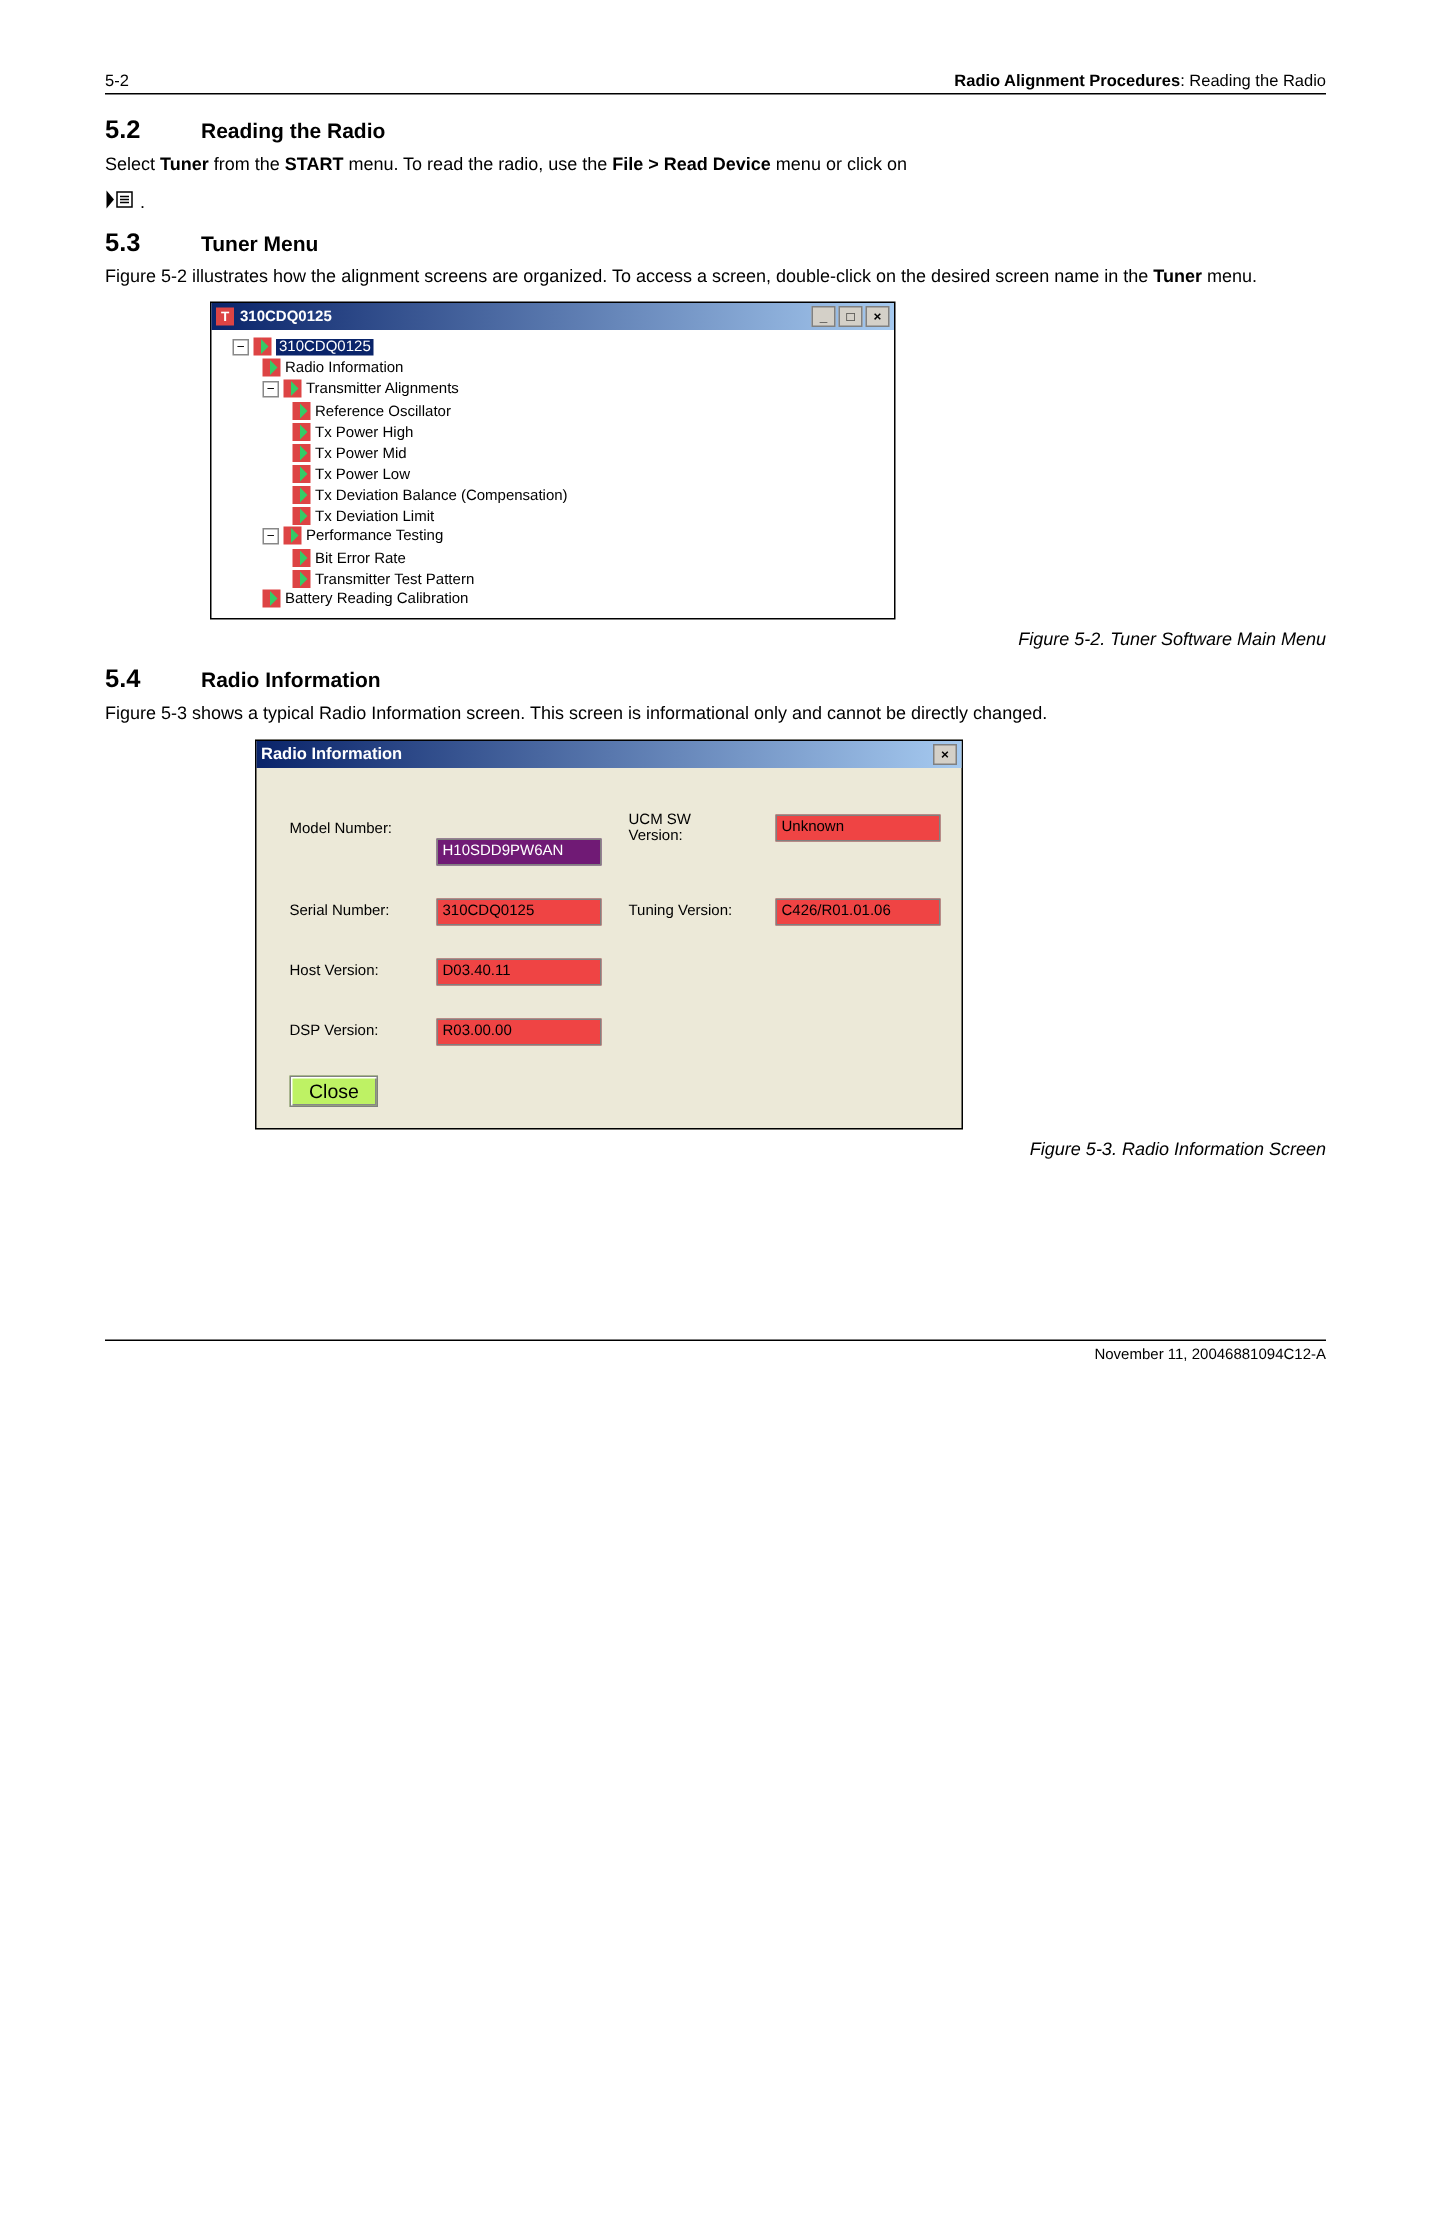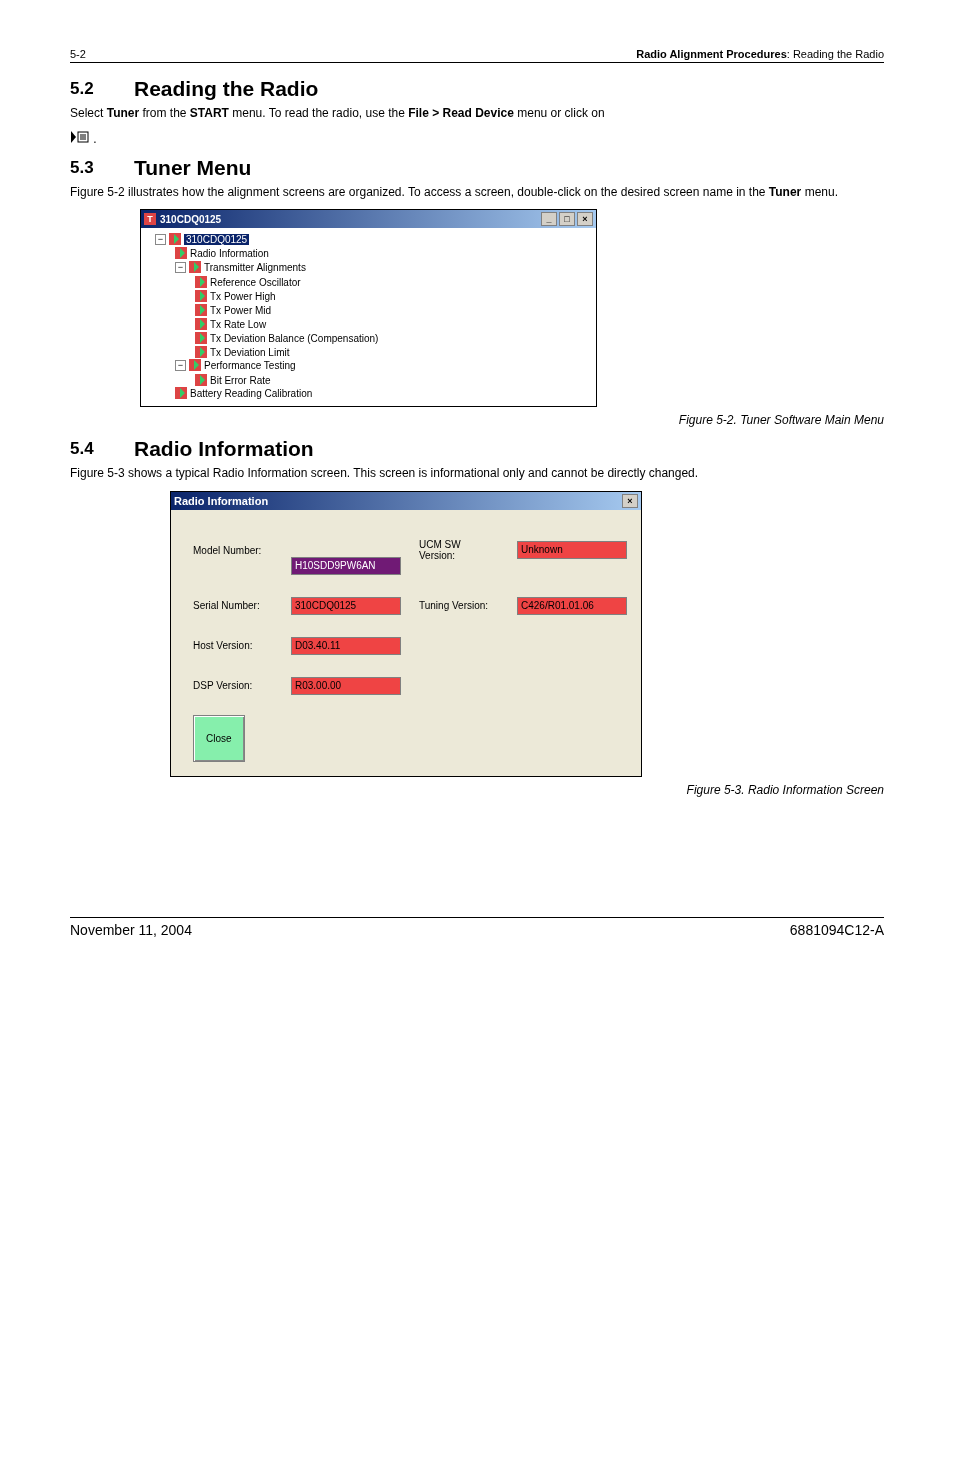--- a/index.html
+++ b/index.html
@@ -29,21 +29,21 @@
     margin-bottom: 4px;
   }
   .sec-num {
     width: 64px;
     flex: 0 0 64px;
     font-weight: bold;
     font-size: 17px;
   }
   .sec-title {
     font-weight: bold;
-    font-size: 21px;
+    font-size: 14px;
   }
   .body-block {
     font-size: 12px;
     line-height: 1.45;
   }
   .body-block p { margin: 4px 0 8px 0; }
   .link { color: #000000; }
   .fig-caption {
     text-align: right;
     font-style: italic;
@@ -161,30 +161,30 @@
     background: #ef4444;
     padding: 2px 3px;
     font-size: 10px;
     height: 12px;
     line-height: 12px;
     overflow: hidden;
   }
   .dlg-grid .dval.sel { background: #701a75; color: #fff; margin-top: 31px; }
   .dlg-btn {
     border: 1px solid #808080;
-    background: #86efac;
-    padding: 17px 12px;
-    font-size: 10px;
+    background: #bef264;
+    padding: 2px 12px;
+    font-size: 13px;
     display: inline-block;
     box-shadow: inset 1px 1px 0 #fff, inset -1px -1px 0 #888;
   }
   .footer {
     display: flex;
-    justify-content: space-between;
-    font-size: 14px;
+    justify-content: flex-end;
+    font-size: 10px;
     border-top: 1px solid #000;
     padding-top: 4px;
     margin-top: 120px;
   }
 </style>
 </head>
 <body>
 
 <div class="page">
 
@@ -255,38 +255,42 @@
       <div class="tree-row ind3">
         <span class="tic"></span>
         <span class="lbl">Tx Power High</span>
       </div>
       <div class="tree-row ind3">
         <span class="tic"></span>
         <span class="lbl">Tx Power Mid</span>
       </div>
       <div class="tree-row ind3">
         <span class="tic"></span>
-        <span class="lbl">Tx Rate Low</span>
+        <span class="lbl">Tx Power Low</span>
       </div>
       <div class="tree-row ind3">
         <span class="tic"></span>
         <span class="lbl">Tx Deviation Balance (Compensation)</span>
       </div>
       <div class="tree-row ind3">
         <span class="tic"></span>
         <span class="lbl">Tx Deviation Limit</span>
       </div>
       <div class="tree-row ind2">
         <span class="pm">−</span>
         <span class="tic"></span>
         <span class="lbl">Performance Testing</span>
       </div>
       <div class="tree-row ind3">
         <span class="tic"></span>
         <span class="lbl">Bit Error Rate</span>
+      </div>
+      <div class="tree-row ind3">
+        <span class="tic"></span>
+        <span class="lbl">Transmitter Test Pattern</span>
       </div>
       <div class="tree-row ind2">
         <span class="tic"></span>
         <span class="lbl">Battery Reading Calibration</span>
       </div>
     </div>
   </div>
   <div class="fig-caption">Figure 5-2.  Tuner Software Main Menu</div>
 
   <div class="section">

